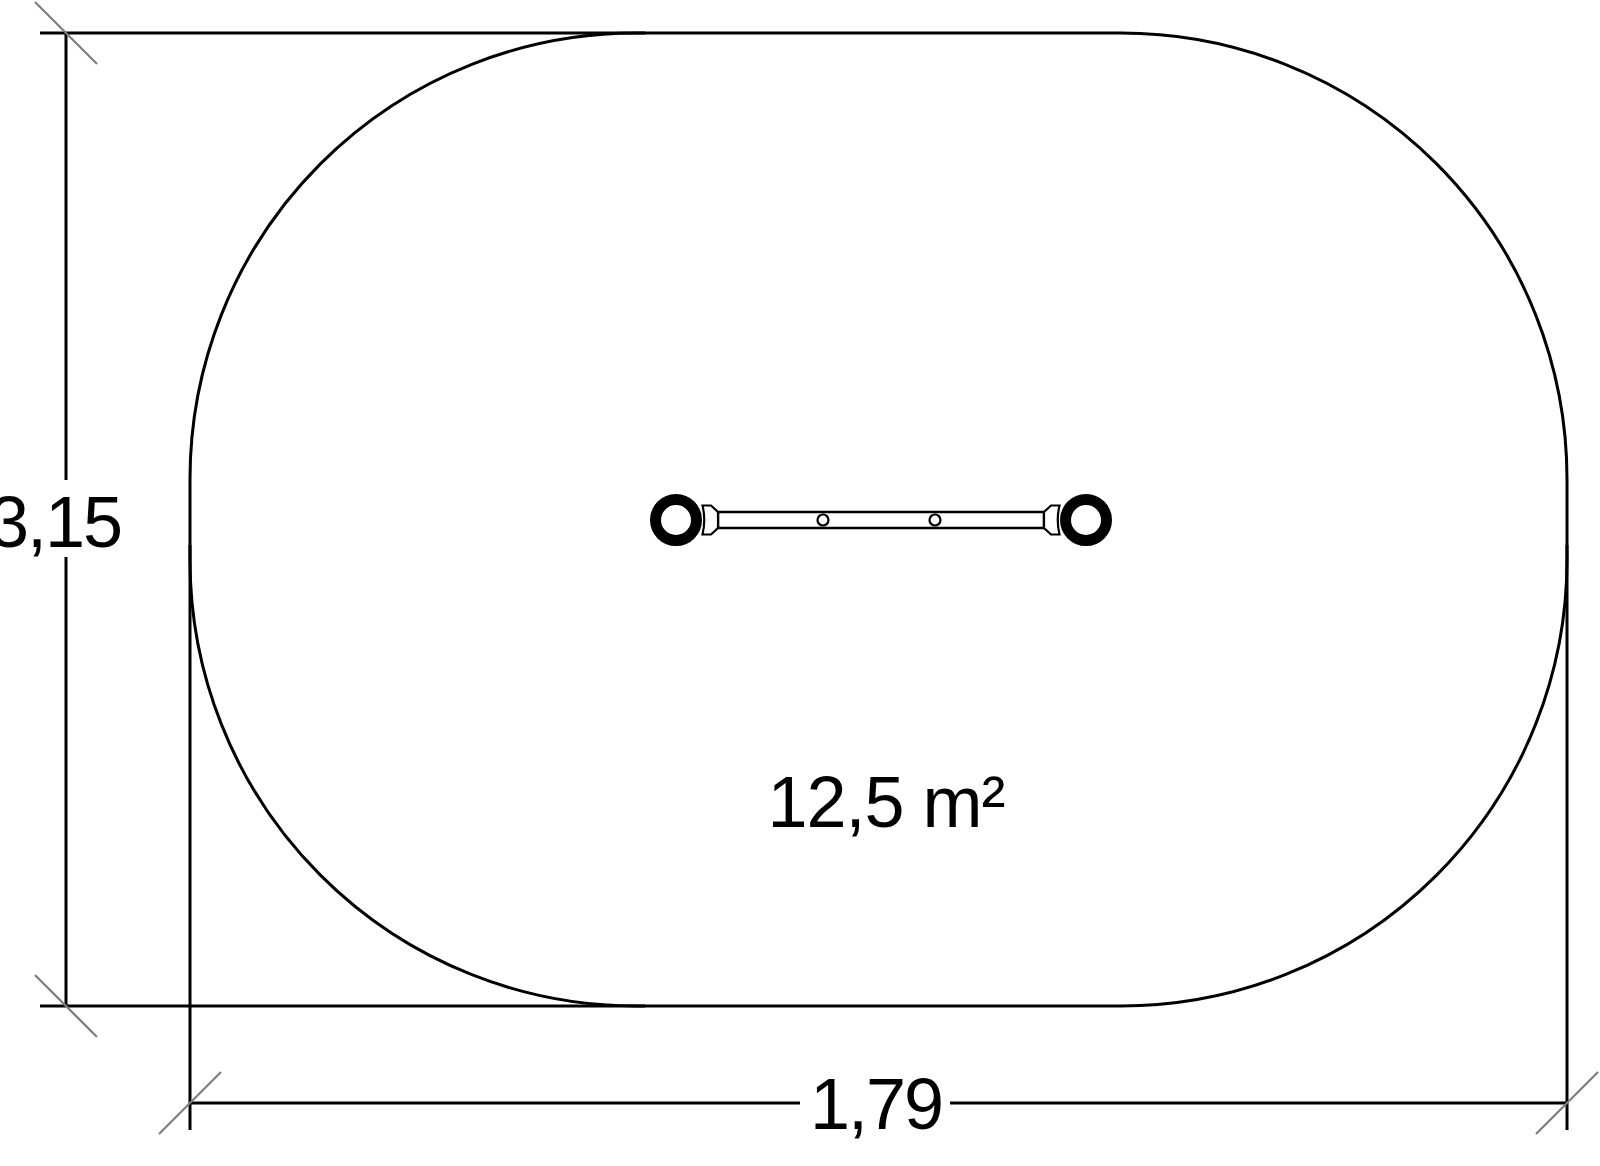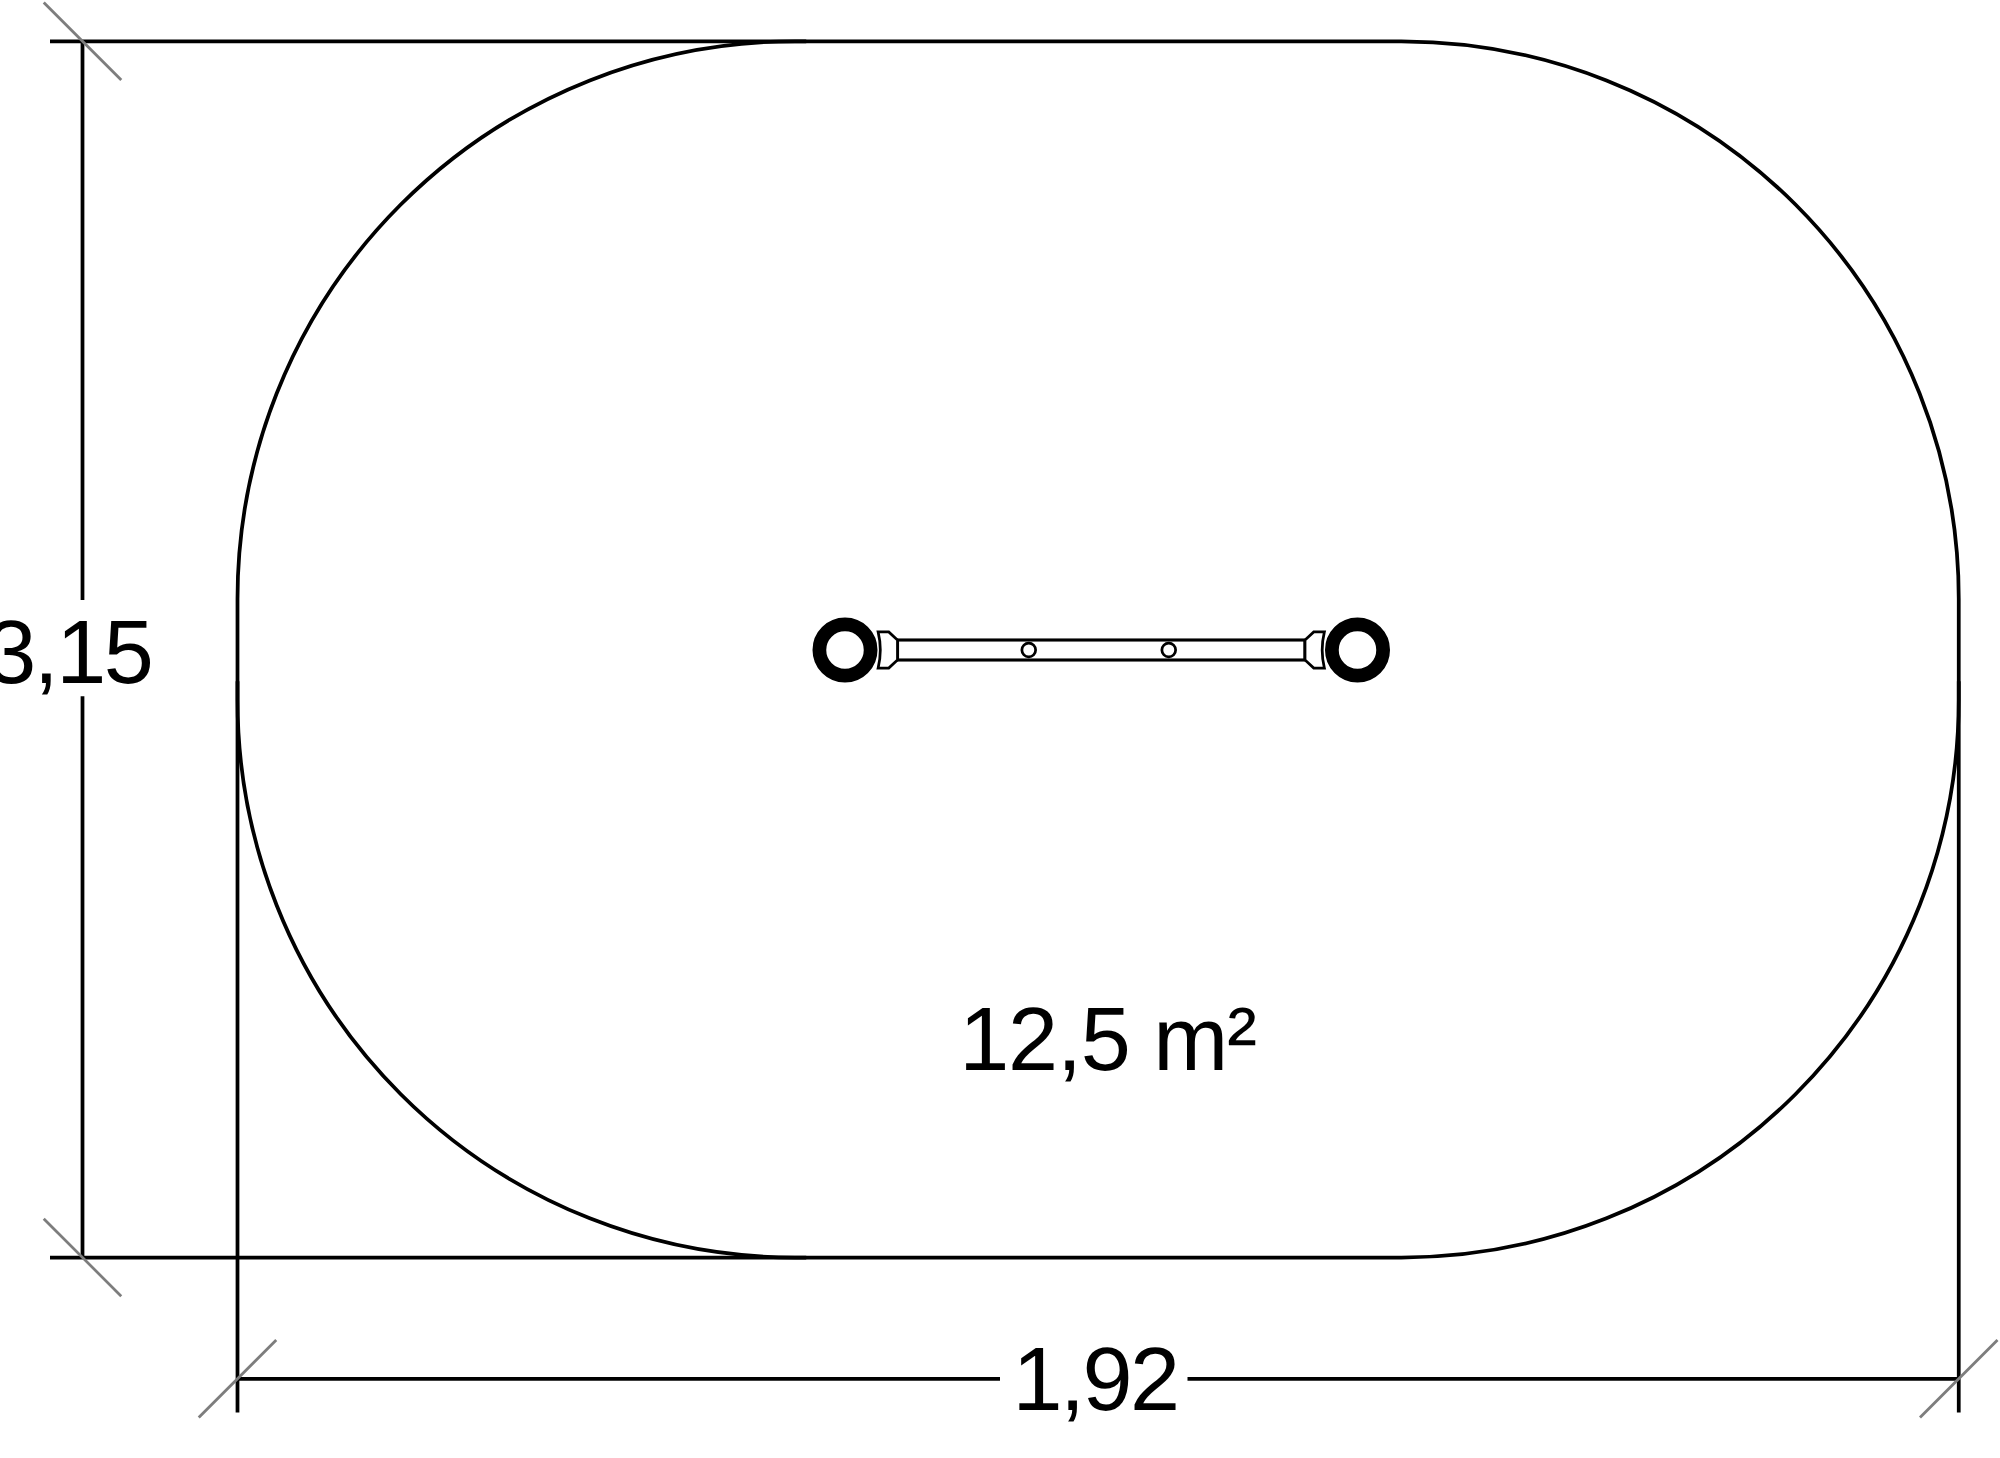--- a/index.html
+++ b/index.html
@@ -35,21 +35,21 @@
     top: 486px;
     width: 150px;
   }
   .label-width {
     left: 776px;
     top: 1068px;
     width: 200px;
   }
   .label-area {
     left: 736px;
-    top: 796px;
+    top: 766px;
     width: 300px;
     letter-spacing: -1px;
   }
 </style>
 </head>
 <body>
 
 <div>
 
   <svg class="drawing-svg" viewBox="0 0 1600 1166" xmlns="http://www.w3.org/2000/svg">
@@ -85,17 +85,17 @@
       <path d="M 1059.5 505.5 L 1051 505.5 L 1044 512 L 1044 528 L 1051 534.5 L 1059.5 534.5 Q 1056 520 1059.5 505.5 Z" fill="#ffffff" stroke="#000000" stroke-width="2.2"></path>
 
       <circle cx="676" cy="520" r="20.5" fill="none" stroke="#000000" stroke-width="11"></circle>
 
       <circle cx="1086" cy="520" r="20.5" fill="none" stroke="#000000" stroke-width="11"></circle>
     </g>
   </svg>
 
   <div class="dim-label label-height">3,15</div>
 
-  <div class="dim-label label-width">1,92</div>
+  <div class="dim-label label-width">1,79</div>
 
   <div class="dim-label label-area">12,5 m²</div>
 
 </div>
 
 </body></html>

